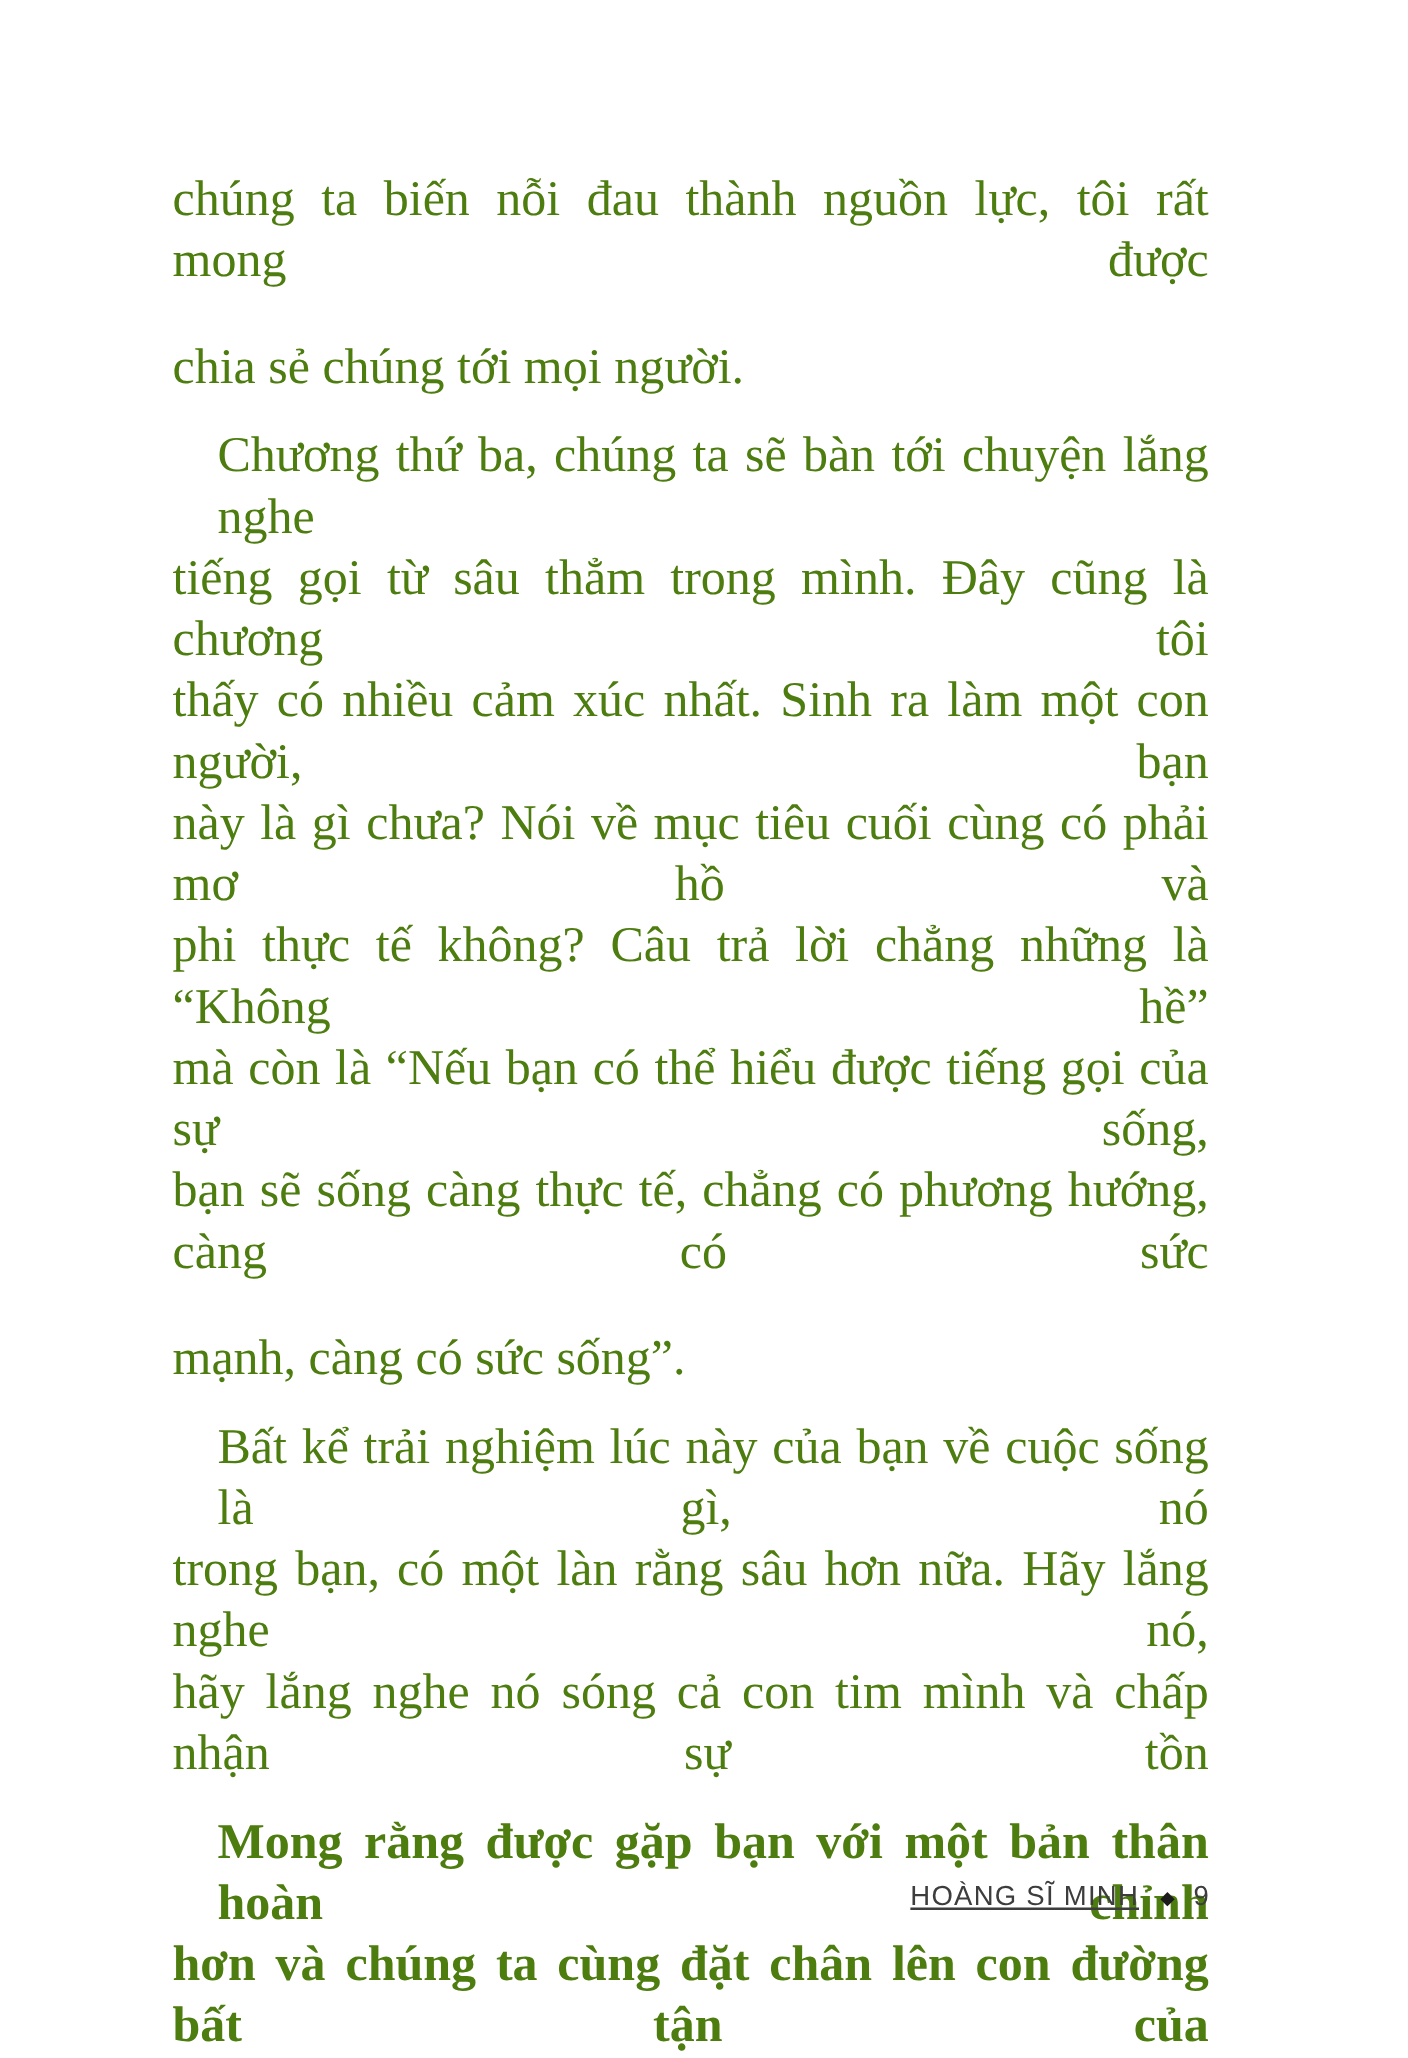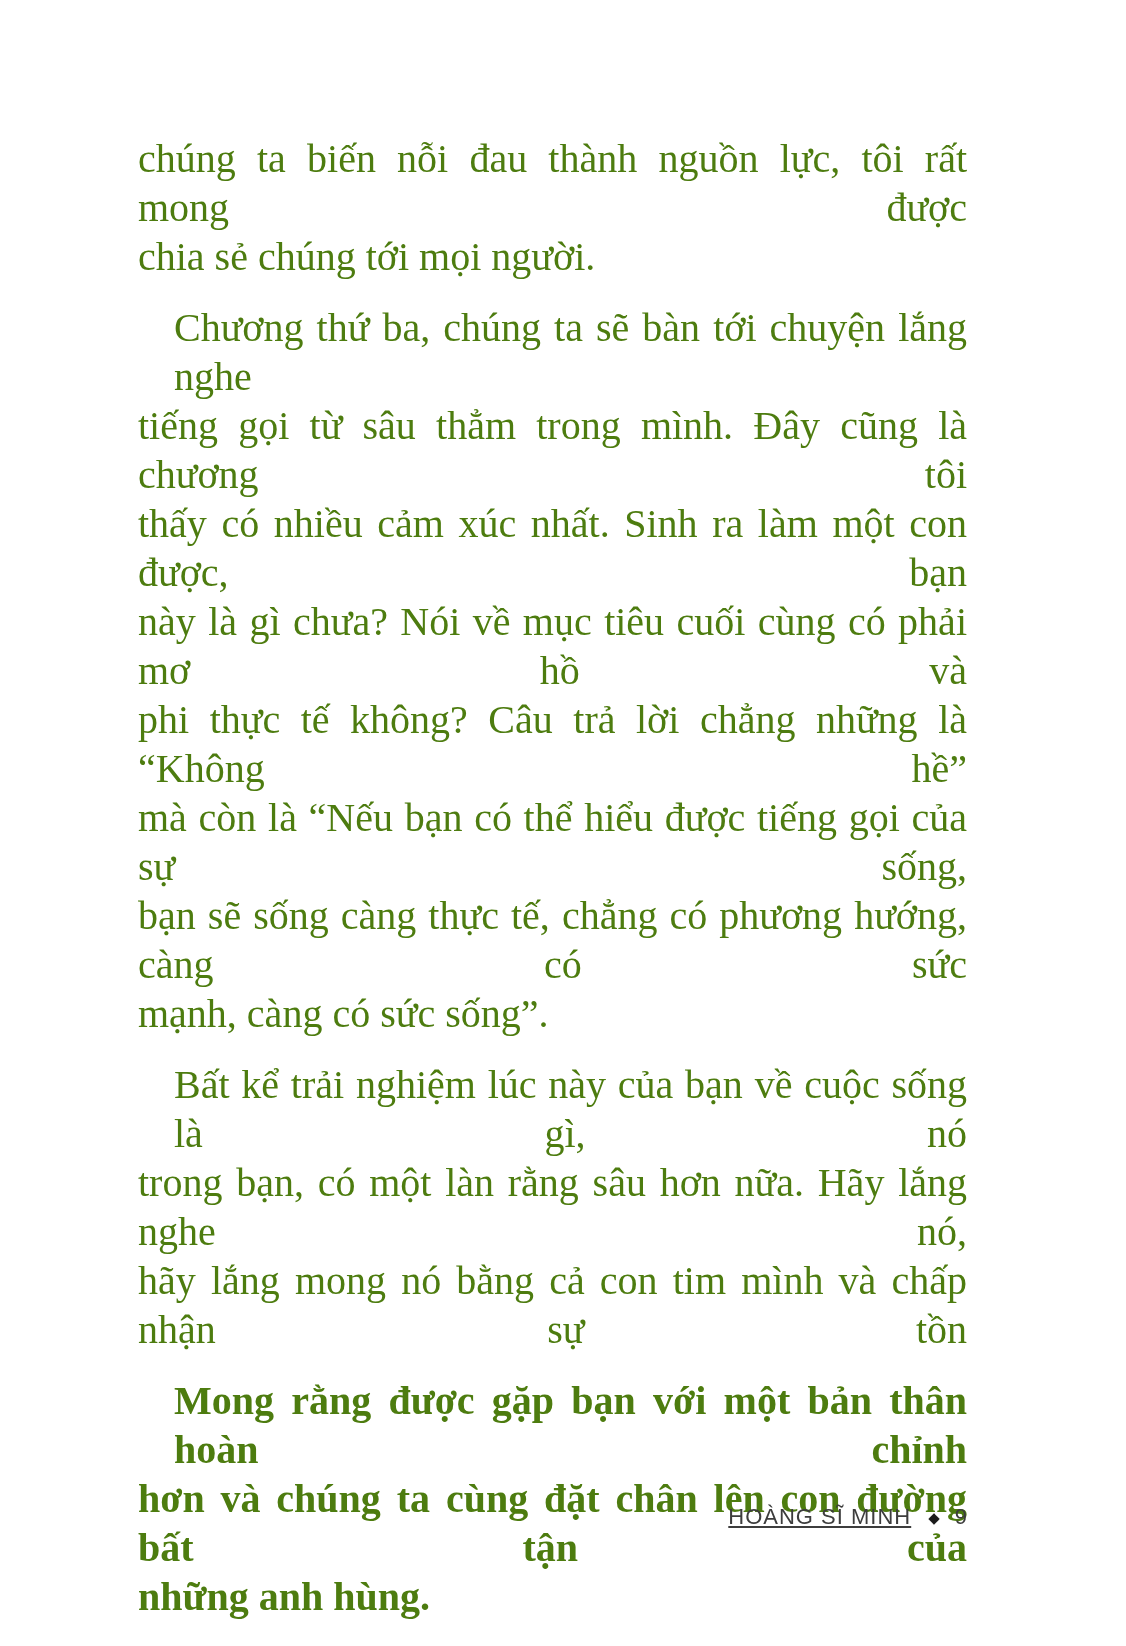--- a/index.html
+++ b/index.html
@@ -32,20 +32,21 @@
     font-weight: bold;
   }
   .line {
     text-align: justify;
     text-align-last: justify;
     text-justify: inter-word;
     white-space: normal;
   }
   .line-last {
     text-align-last: left;
+    margin-top: 36px;
   }
   .line-first-indent {
     padding-left: 36px;
   }
   .pagefooter {
     position: absolute;
     top: 1504px;
     right: 159px;
     display: flex;
     align-items: center;
@@ -75,31 +76,31 @@
 <div class="page">
 
   <main class="content" id="content">
       <div class="paragraph">
         <div class="line">chúng ta biến nỗi đau thành nguồn lực, tôi rất mong được</div>
         <div class="line line-last">chia sẻ chúng tới mọi người.</div>
       </div>
       <div class="paragraph">
         <div class="line line-first-indent">Chương thứ ba, chúng ta sẽ bàn tới chuyện lắng nghe</div>
         <div class="line">tiếng gọi từ sâu thẳm trong mình. Đây cũng là chương tôi</div>
-        <div class="line">thấy có nhiều cảm xúc nhất. Sinh ra làm một con được, bạn</div>
+        <div class="line">thấy có nhiều cảm xúc nhất. Sinh ra làm một con người, bạn</div>
         <div class="line">này là gì chưa? Nói về mục tiêu cuối cùng có phải mơ hồ và</div>
         <div class="line">phi thực tế không? Câu trả lời chẳng những là “Không hề”</div>
         <div class="line">mà còn là “Nếu bạn có thể hiểu được tiếng gọi của sự sống,</div>
         <div class="line">bạn sẽ sống càng thực tế, chẳng có phương hướng, càng có sức</div>
         <div class="line line-last">mạnh, càng có sức sống”.</div>
       </div>
       <div class="paragraph">
         <div class="line line-first-indent">Bất kể trải nghiệm lúc này của bạn về cuộc sống là gì, nó</div>
         <div class="line">trong bạn, có một làn rằng sâu hơn nữa. Hãy lắng nghe nó,</div>
-        <div class="line">hãy lắng mong nó bằng cả con tim mình và chấp nhận sự tồn</div>
+        <div class="line">hãy lắng nghe nó sóng cả con tim mình và chấp nhận sự tồn</div>
       </div>
       <div class="paragraph">
         <div class="line line-first-indent">Mong rằng được gặp bạn với một bản thân hoàn chỉnh</div>
         <div class="line">hơn và chúng ta cùng đặt chân lên con đường bất tận của</div>
         <div class="line line-last">những anh hùng.</div>
       </div>
     </main>
 
   <footer class="pagefooter">
     <span class="footer-author">HOÀNG SĨ MINH</span>

